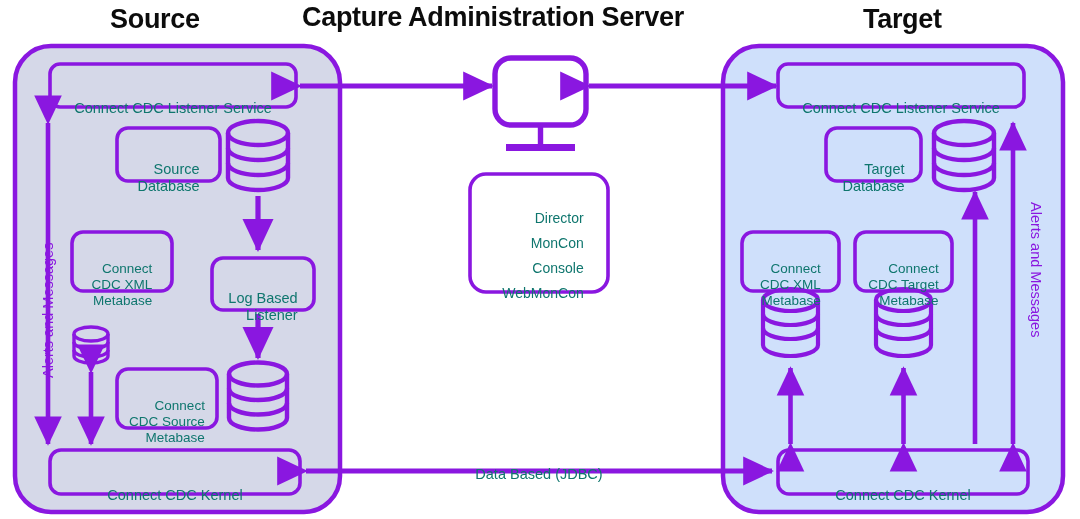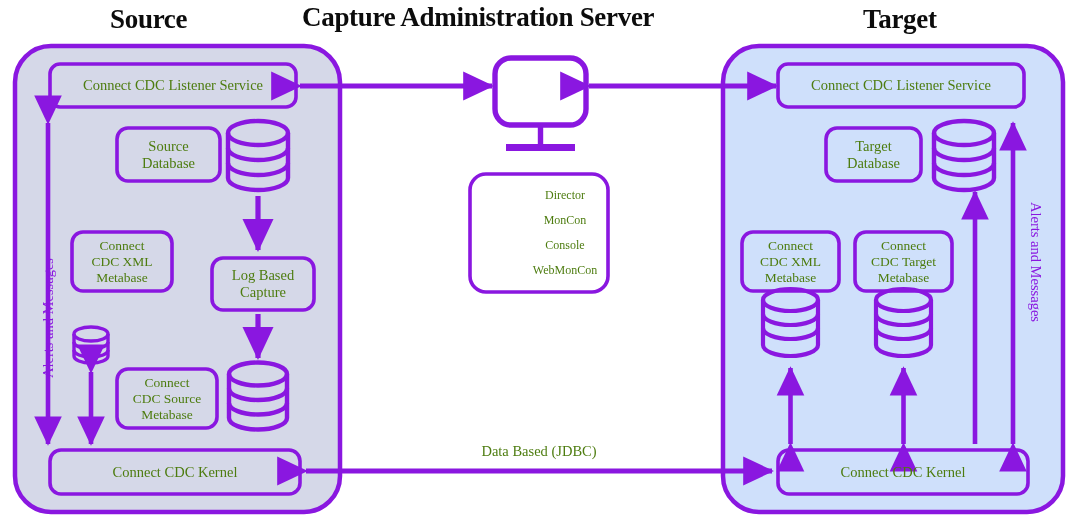--- a/index.html
+++ b/index.html
@@ -1,21 +1,21 @@
 <!DOCTYPE html>
 <html><head>
 <meta charset="utf-8">
 <style>
   html,body{margin:0;padding:0;background:#ffffff;}
   body{font-family:"Liberation Sans",sans-serif;}
-  #stage{position:relative;width:1080px;height:519px;background:#ffffff;overflow:hidden;font-family:Liberation Serif, serif;}
+  #stage{position:relative;width:1080px;height:519px;background:#ffffff;overflow:hidden;}
   #stage svg{position:absolute;left:0;top:0;}
   .hdr{position:absolute;font-weight:bold;color:#0c0c0c;font-size:27px;letter-spacing:-0.3px;white-space:nowrap;}
-  .lbl{position:absolute;color:#4d7c0f;font-size:14.5px;line-height:17px;text-align:center;white-space:pre-line;
-       display:flex;align-items:center;justify-content:center;pointer-events:none;}
+  .lbl{position:absolute;color:#0f766e;font-size:14.5px;line-height:17px;text-align:right;white-space:pre-line;
+       display:flex;align-items:center;justify-content:center;pointer-events:none;margin-top:23px;}
   .vlbl{position:absolute;color:#8a17e0;font-size:14.5px;white-space:nowrap;transform-origin:0 0;}
 </style>
 </head>
 <body>
 
 <div id="stage">
 
   <svg width="1080" height="519" viewBox="0 0 1080 519">
     <defs>
       <marker id="ah" markerWidth="7" markerHeight="7" refX="5.6" refY="3.1" orient="auto" markerUnits="strokeWidth">
@@ -111,28 +111,28 @@
   <div class="hdr" style="left:302px;top:2px;">Capture Administration Server</div>
   <div class="hdr" style="left:863px;top:4px;">Target</div>
 
   <div class="lbl" style="left:50px;top:64px;width:246px;height:43px;">Connect CDC Listener Service</div>
   <div class="lbl" style="left:117px;top:128px;width:103px;height:53px;">Source
 Database</div>
   <div class="lbl" style="left:72px;top:232px;width:100px;height:59px;font-size:13.5px;line-height:16px;">Connect
 CDC XML
 Metabase</div>
   <div class="lbl" style="left:212px;top:258px;width:102px;height:52px;">Log Based
-Capture</div>
+Listener</div>
   <div class="lbl" style="left:117px;top:369px;width:100px;height:59px;font-size:13.5px;line-height:16px;">Connect
 CDC Source
 Metabase</div>
   <div class="lbl" style="left:50px;top:450px;width:250px;height:44px;">Connect CDC Kernel</div>
   <div class="vlbl" style="left:40px;top:378px;transform:rotate(-90deg);">Alerts and Messages</div>
 
-  <div class="lbl" style="left:496px;top:174px;width:138px;height:118px;font-size:12px;line-height:25px;">Director
+  <div class="lbl" style="left:474px;top:174px;width:138px;height:118px;font-size:14px;line-height:25px;">Director
 MonCon
 Console
 WebMonCon</div>
 
   <div class="lbl" style="left:778px;top:64px;width:246px;height:43px;">Connect CDC Listener Service</div>
   <div class="lbl" style="left:826px;top:128px;width:95px;height:53px;">Target
 Database</div>
   <div class="lbl" style="left:742px;top:232px;width:97px;height:59px;font-size:13.5px;line-height:16px;">Connect
 CDC XML
 Metabase</div>

